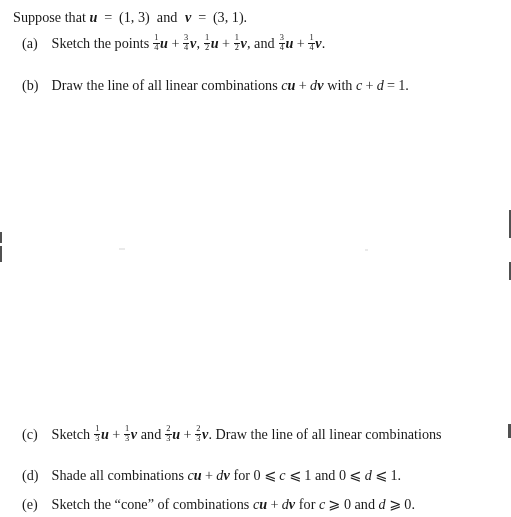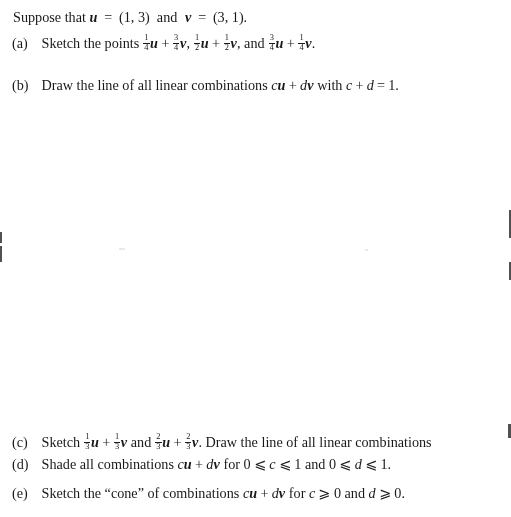--- a/index.html
+++ b/index.html
@@ -45,21 +45,21 @@
   }
   .stem {
     padding-left: 8px;
   }
   .stem-num {
     font-weight: bold;
     margin-right: 5px;
   }
 
   .item {
-    padding-left: 12px;
+    padding-left: 22px;
     text-indent: 0;
   }
   .item-label {
     display: inline-block;
     width: 26px;
     text-align: left;
   }
   .item-body {
     display: inline;
   }
@@ -68,22 +68,22 @@
     line-height: 21px;
   }
   .line.wrap {
     white-space: normal;
     width: 470px;
   }
 
   
   .item-a { margin-top: 4px; }
   .item-b { margin-top: 20px; }
-  .item-c { margin-top: 8px; }
-  .item-d { margin-top: 0; }
+  .item-c { margin-top: 0; }
+  .item-d { margin-top: 19px; }
   .item-e { margin-top: 7px; }
 
   
   .mi      { font-style: italic; }
   .vec     { font-style: italic; font-weight: bold; letter-spacing: .2px; }
   .num     { font-style: normal; }
   .op      { font-style: normal; padding: 0 3.2px; }
   .txt     { font-style: normal; }
 
   

